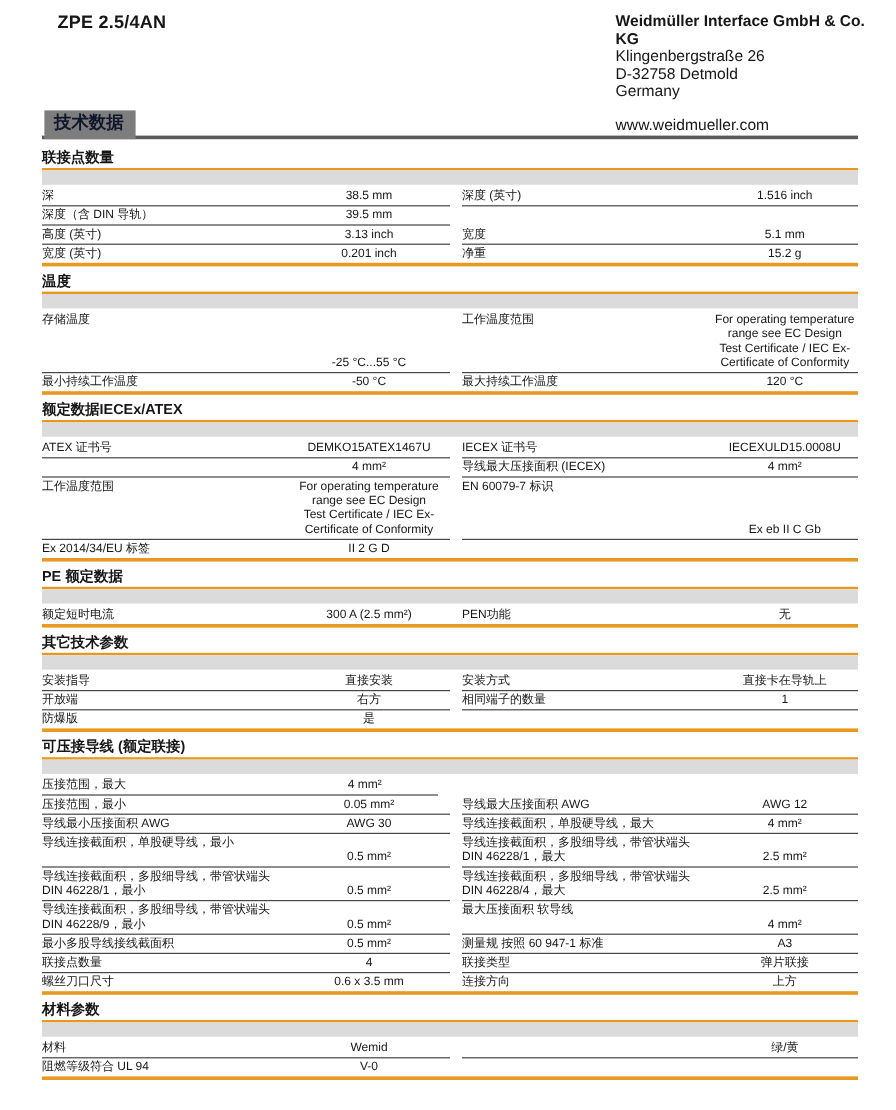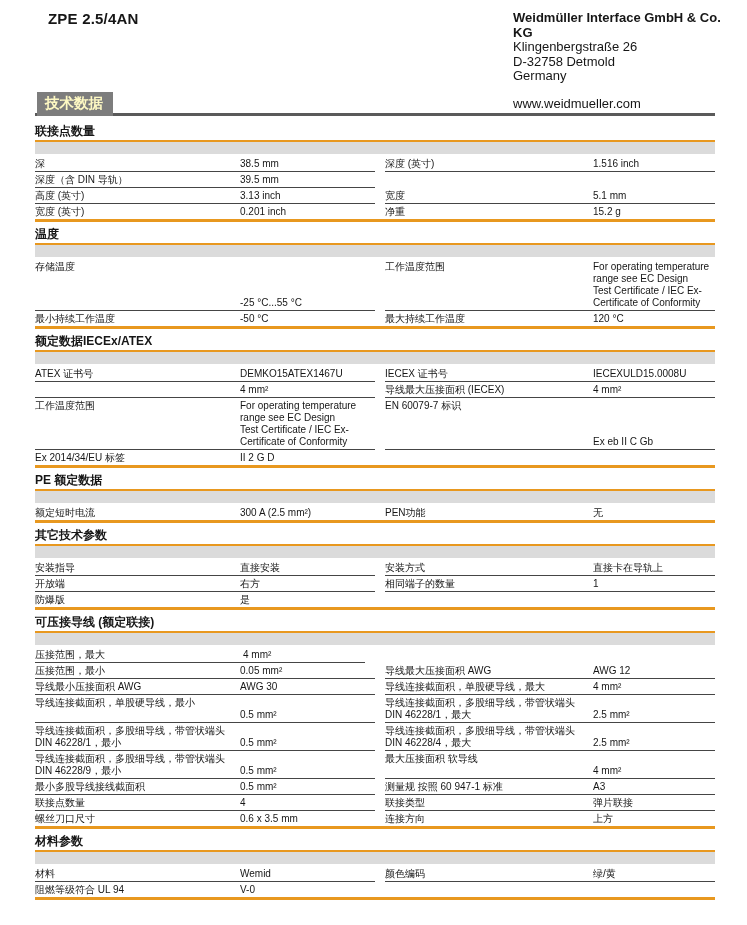--- a/index.html
+++ b/index.html
@@ -15,37 +15,37 @@
   .page{
     position:relative;width:743px;height:925px;background:#fff;overflow:hidden;
     font-family:"Liberation Sans","DejaVu Sans",sans-serif;color:var(--text);
   }
   
   .product-title{position:absolute;left:48px;top:10px;font-size:15px;font-weight:bold;letter-spacing:.2px;}
   .company-block{position:absolute;left:513px;top:11px;font-size:13px;line-height:14.5px;}
   .company-name{font-weight:bold;}
   .website{margin-top:13px;}
   .banner{
-    position:absolute;left:37px;top:92px;z-index:2;background:var(--banner-bg);color:#fef9c3;
+    position:absolute;left:37px;top:92px;z-index:2;background:var(--banner-bg);color:#0f172a;
     font-weight:bold;font-size:14.5px;line-height:15px;padding:4px 10px 5px 8px;
   }
   .banner-rule{position:absolute;left:35px;top:113px;width:680px;height:3px;background:var(--banner-rule);}
   
   .content{position:absolute;left:35px;top:119px;width:680px;}
   .section{border-bottom:3px solid var(--accent);padding-top:6px;}
   .section-title{font-size:12px;font-weight:bold;line-height:13px;margin:0 0 2px 0;}
   .section-top-rule{height:2px;background:var(--accent);}
   .section-band{height:12px;background:var(--band);margin:0 0 2px 0;}
   .row{display:flex;font-size:10px;line-height:12px;}
   .half{display:grid;align-content:stretch;}
   .half.left{width:340px;margin-right:10px;grid-template-columns:205px 1fr;}
   .half.right{width:330px;grid-template-columns:208px 1fr;}
   .half.bordered{border-bottom:1px solid var(--row-rule);}
   .cell-label{grid-column:1;align-self:start;padding:2px 6px 1px 0;}
-  .cell-value{grid-column:2;align-self:end;padding:2px 0 1px 0;white-space:pre-line;}
+  .cell-value{grid-column:2;align-self:end;padding:2px 0 1px 0;white-space:pre-line;text-align:center;}
 </style>
 </head>
 <body>
 
 <div class="page">
   <div class="product-title">ZPE 2.5/4AN</div>
 
   <div class="company-block">
     <div class="company-name">Weidmüller Interface GmbH &amp; Co. KG</div>
     <div>Klingenbergstraße 26</div>
@@ -318,21 +318,20 @@
       <div class="section">
         <div class="section-title">材料参数</div>
         <div class="section-top-rule"></div>
         <div class="section-band"></div>
         <div class="row">
           <div class="half left bordered">
             <div class="cell-label">材料</div>
             <div class="cell-value">Wemid</div>
           </div>
           <div class="half right bordered">
-            <div class="cell-label">颜色编码</div>
             <div class="cell-value">绿/黄</div>
           </div>
         </div>
         <div class="row">
           <div class="half left">
             <div class="cell-label">阻燃等级符合 UL 94</div>
             <div class="cell-value">V-0</div>
           </div>
           <div class="half right">
             <div class="cell-label"></div>

